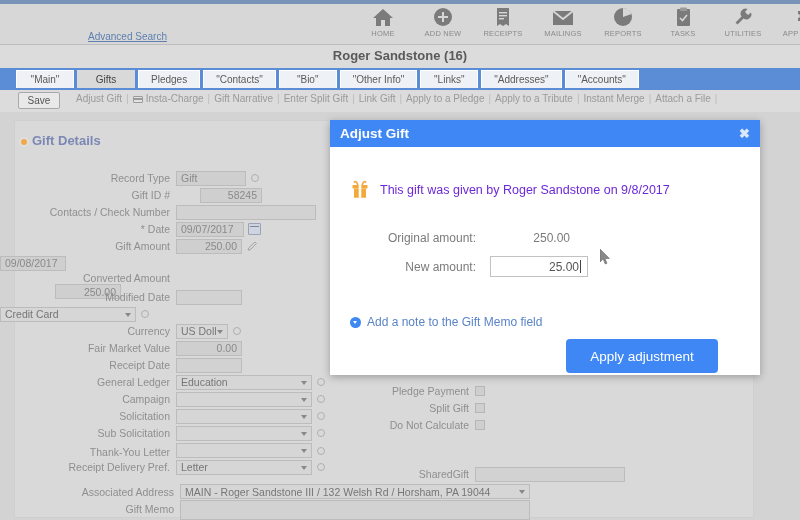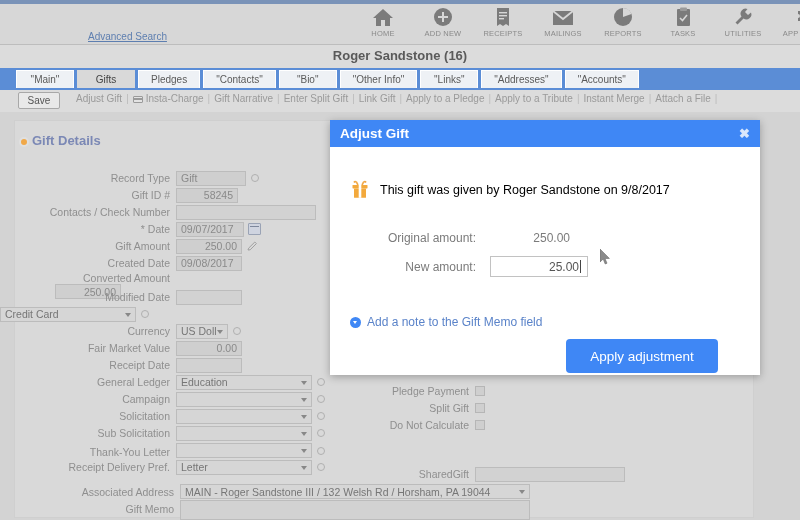--- a/index.html
+++ b/index.html
@@ -137,21 +137,21 @@
   .modal-head {
     height:27px; background:#3f87f5; display:flex; align-items:center;
     padding:0 10px; justify-content:space-between;
   }
   .modal-title { color:#fff; font-size:13.5px; font-weight:bold; }
   .modal-close { color:#dbe7fb; font-size:13px; font-weight:bold; cursor:pointer; line-height:1; }
   .modal-body { position:relative; height:228px; }
 
   .gift-line { position:absolute; left:20px; top:33px; display:flex; align-items:center; }
   .gift-ico { width:20px; height:20px; margin-right:10px; }
-  .gift-text { font-size:12.5px; color:#000000; }
+  .gift-text { font-size:12.5px; color:#6d28d9; }
 
   .amt-row { position:absolute; display:flex; align-items:center; }
   .amt-label { width:140px; text-align:right; font-size:12px; color:#7b7b7b; padding-right:14px; }
   .amt-val { font-size:12px; color:#7b7b7b; width:96px; text-align:right; padding-right:16px; }
   .amt-input {
     width:98px; height:21px; border:1px solid #c2c2c2; background:#fff;
     font-size:12px; color:#555; display:flex; align-items:center; justify-content:flex-end;
     padding-right:6px; position:relative;
   }
   .caret-bar { display:inline-block; width:1px; height:13px; background:#444; margin-left:1px; }
@@ -308,21 +308,21 @@
       <div style="display: flex; align-items: center;">
         <div class="inp" style="width: 70px;">
           <span>Gift</span>
         </div>
         <span class="mini-o"></span>
       </div>
     </div>
     <div class="frow" style="left: 0px; top: 187px;">
       <div class="flabel" style="width: 176px;">Gift ID #</div>
       <div style="display: flex; align-items: center;">
-        <div class="inp right" style="width: 62px;">
+        <div class="inp right" style="width: 62px; margin-left: 24px;">
           <span>58245</span>
         </div>
       </div>
     </div>
     <div class="frow" style="left: 0px; top: 204px;">
       <div class="flabel" style="width: 176px;">Contacts / Check Number</div>
       <div style="display: flex; align-items: center;">
         <div class="inp empty" style="width: 140px;">
           <span></span>
         </div>
@@ -342,21 +342,20 @@
       <div style="display: flex; align-items: center;">
         <div class="inp right" style="width: 66px;">
           <span>250.00</span>
         </div>
         <span class="pencil"><svg width="11" height="11" viewBox="0 0 11 11">
             <path d="M1 9 L1.6 7.2 L7.8 1 L9.4 2.6 L3.2 8.8 Z" fill="none" stroke="#a0a0a0" stroke-width="1"></path>
           </svg></span>
       </div>
     </div>
     <div class="frow" style="left: 0px; top: 255px;">
-      <div class="flabel" style="width: 176px;">Created Date</div>
       <div style="display: flex; align-items: center;">
         <div class="inp" style="width: 66px;">
           <span>09/08/2017</span>
         </div>
       </div>
     </div>
     <div class="frow" style="left: 0px; top: 272px; flex-direction: column;">
       <div class="flabel" style="width: 176px;">Converted Amount</div>
       <div style="display: flex; align-items: center;">
         <div class="inp right" style="width: 66px;">

